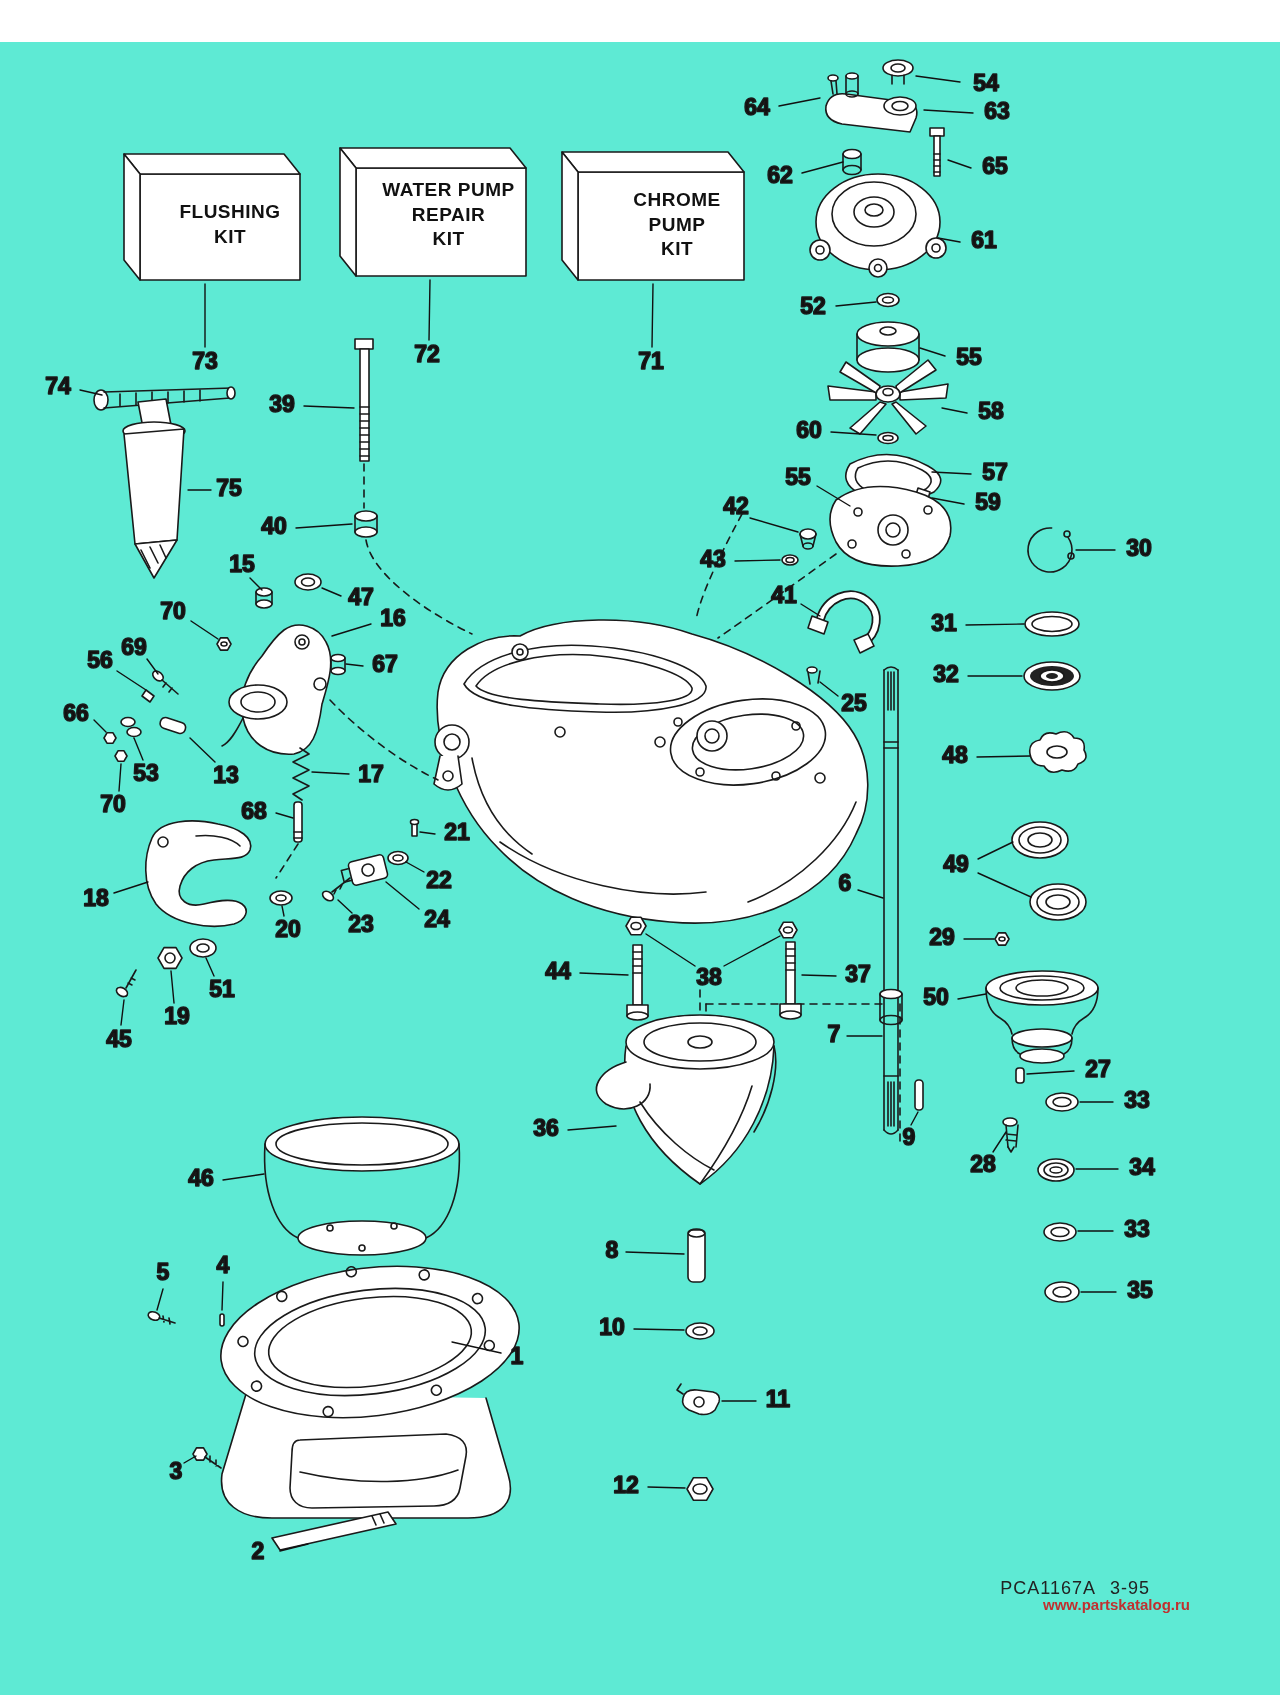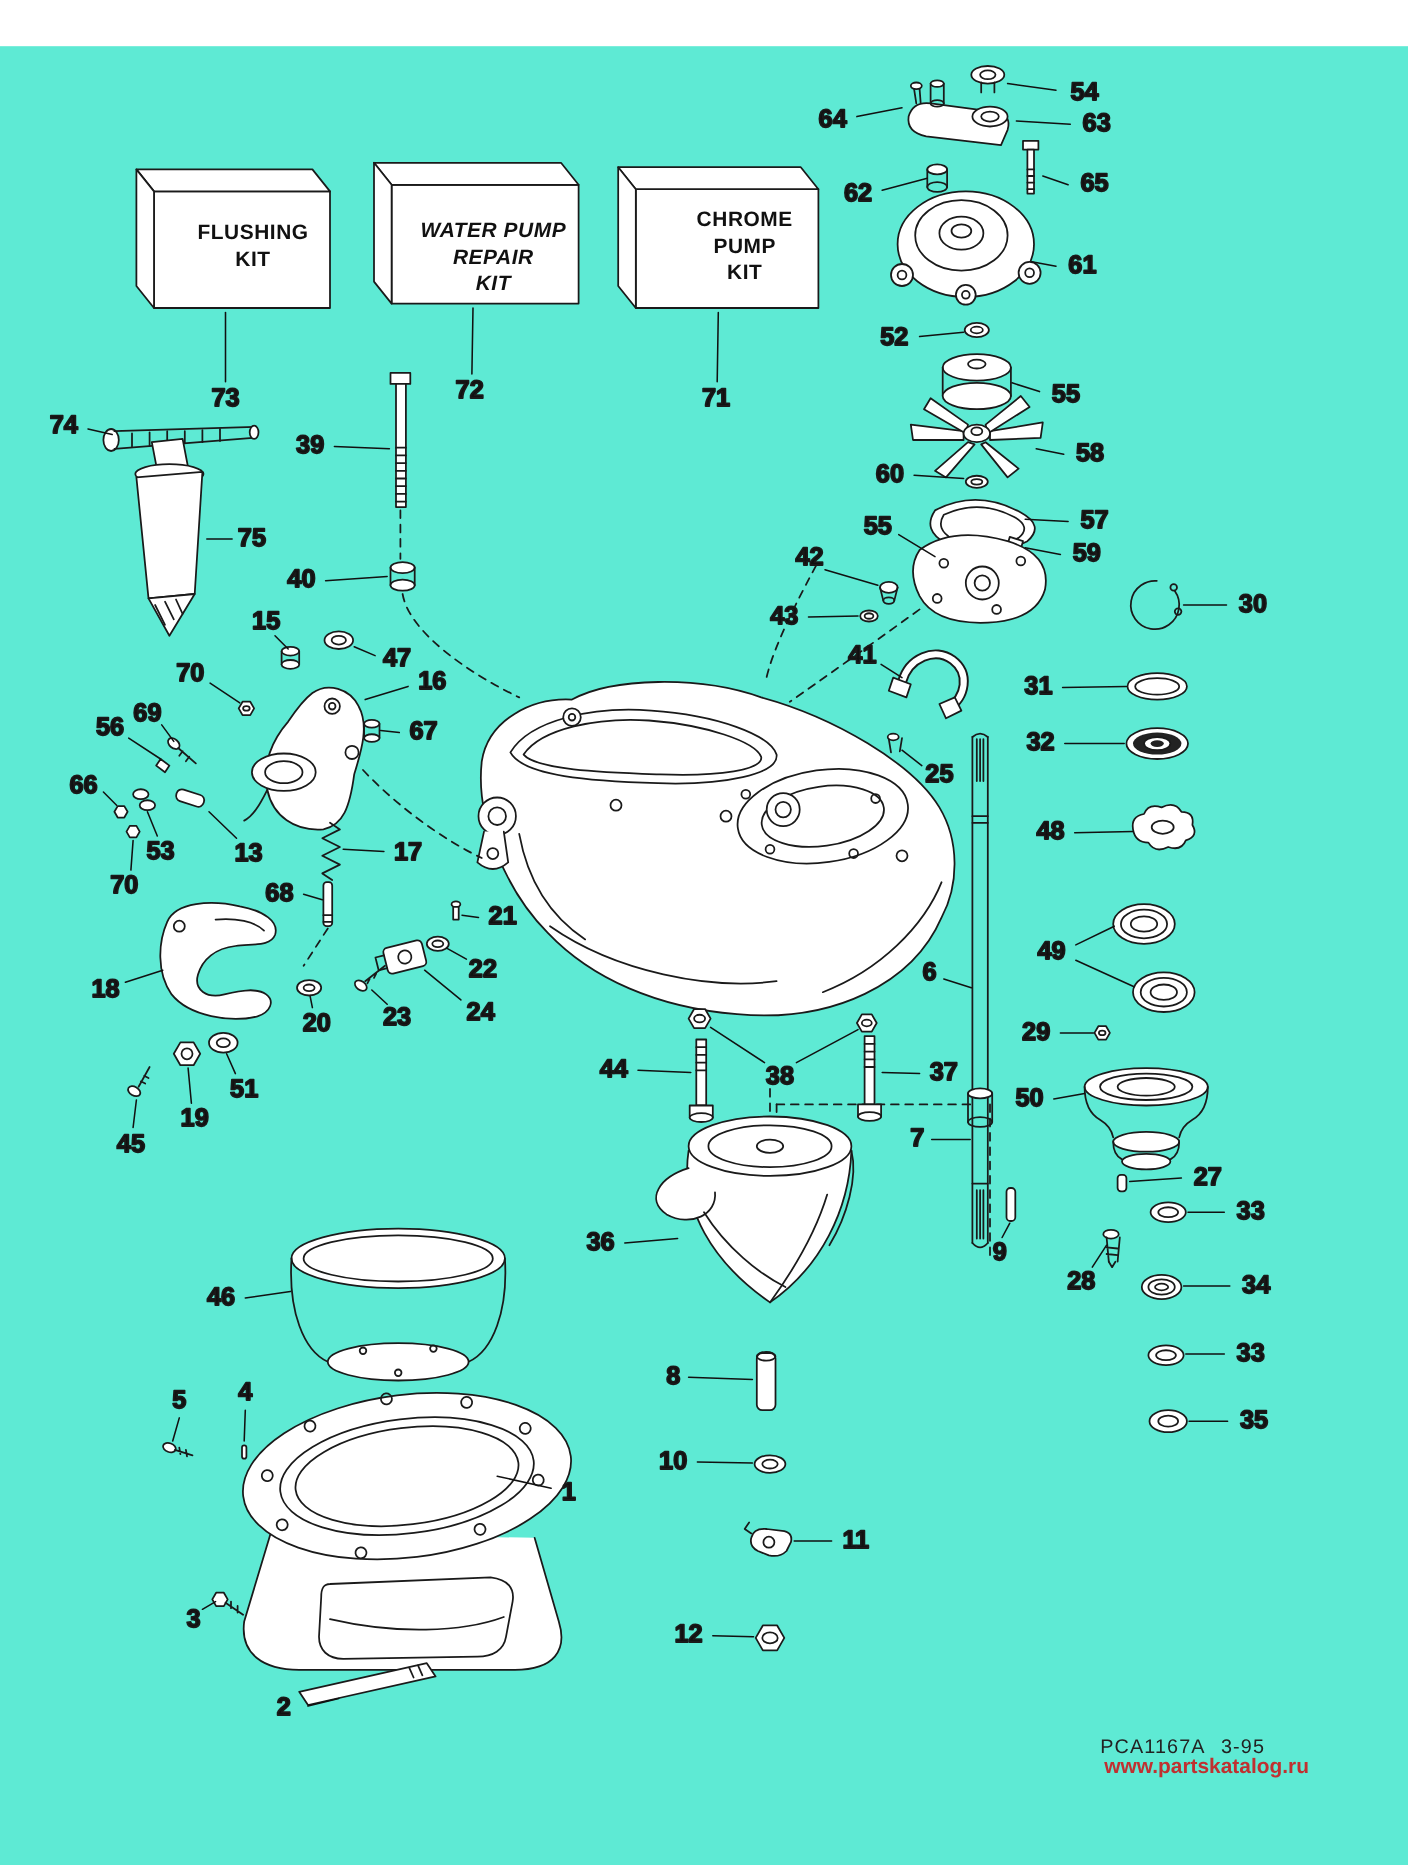--- a/index.html
+++ b/index.html
@@ -2,25 +2,25 @@
 <html><head>
 <meta charset="utf-8">
 <style>
   html,body{margin:0;padding:0;background:#fff;}
   .stage{position:relative;width:1280px;height:1695px;background:#5eead4;overflow:hidden;
          font-family:"Liberation Sans",sans-serif;margin-top:42px;}
   .stage svg{position:absolute;left:0;top:0;}
   .kit-label{position:absolute;text-align:center;font-weight:bold;font-size:19px;line-height:1.3;
              color:#111;white-space:pre-line;letter-spacing:.5px;}
   #kit1{left:140px;top:158px;width:180px;}
-  #kit2{left:356px;top:156px;width:185px;font-style:italic;}
+  #kit2{left:356px;top:136px;width:185px;}
   #kit3{left:578px;top:146px;width:198px;}
   .footer-code{position:absolute;right:130px;top:1536px;font-size:18px;color:#222;letter-spacing:1px;}
   .footer-code span{margin-left:14px;}
-  .footer-site{position:absolute;right:90px;top:1554px;font-size:19px;font-weight:bold;color:#c03030;}
+  .footer-site{position:absolute;right:90px;top:1554px;font-size:15px;font-weight:bold;color:#c03030;}
   #callout-layer text{font:bold 23px "Liberation Sans",sans-serif;fill:#111;
                       text-anchor:middle;dominant-baseline:middle;}
   #callout-layer line{stroke:#111;stroke-width:1.4;}
   .dash{stroke-dasharray:7 6;}
 </style>
 </head>
 <body>
 
 <div class="stage">
 

